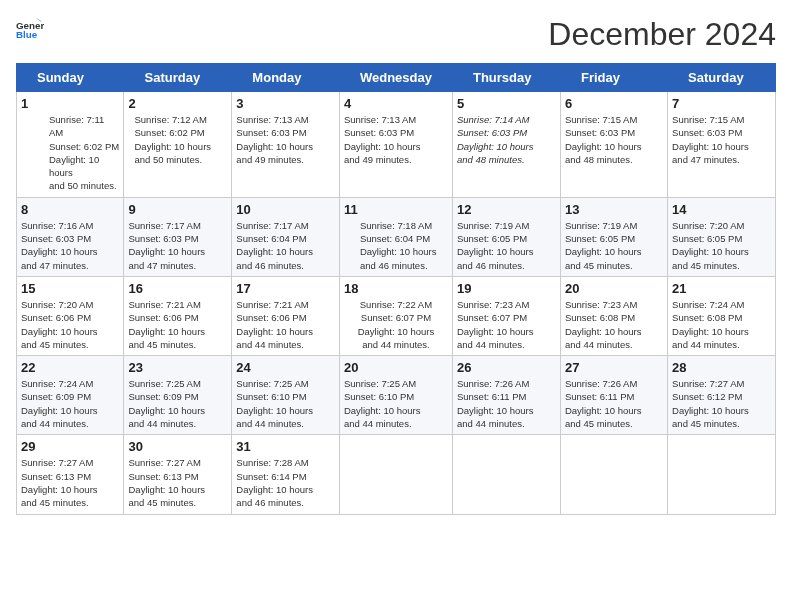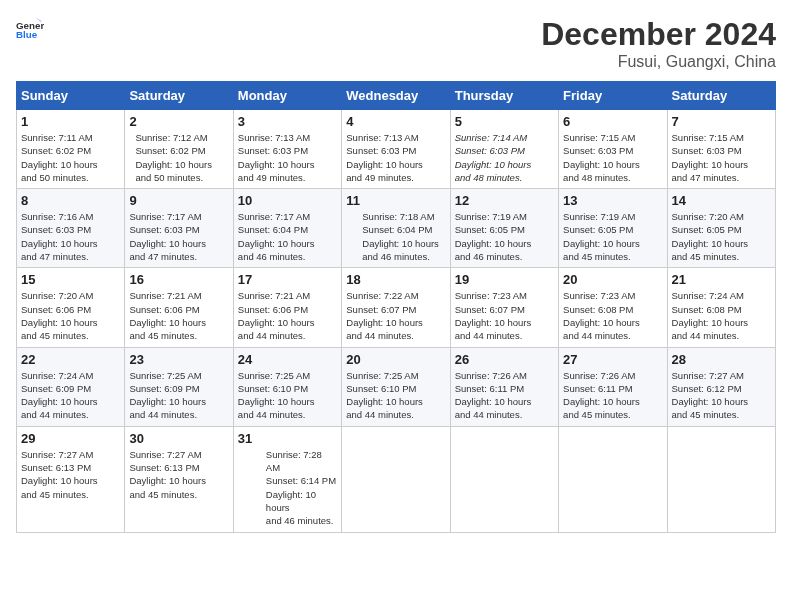--- a/index.html
+++ b/index.html
@@ -23,36 +23,36 @@
     }
     .logo-icon {
       width: 28px;
       height: 28px;
     }
     .title-block {
       text-align: right;
     }
     .month-title {
       font-size: 32px;
-      font-weight: bold;
+      font-weight: normal;
       color: #333;
     }
     .location {
       font-size: 16px;
       color: #555;
     }
     .calendar-table {
       width: 100%;
       border-collapse: collapse;
       font-size: 10px;
     }
     .calendar-table th {
       background: #2962b8;
       color: #fff;
-      padding: 6px 4px;
+      padding: 6px 20px;
       text-align: left;
       font-size: 13px;
       font-weight: bold;
       border: 1px solid #2962b8;
     }
     .calendar-table td {
       border: 1px solid #ccc;
       vertical-align: top;
       padding: 4px;
       width: calc(100% / 7);
@@ -84,41 +84,40 @@
 <div class="header">
   <div class="logo">
     <svg class="logo-icon" viewBox="0 0 40 40">
       <text x="0" y="18" font-size="14" font-weight="bold" fill="#333">General</text>
       <text x="0" y="32" font-size="14" font-weight="bold" fill="#1a73e8">Blue</text>
       <polygon points="28,2 38,10 34,6" fill="#1a73e8"></polygon>
     </svg>
   </div>
   <div class="title-block">
     <div class="month-title">December 2024</div>
-    <div class="location">Fusui, Guangxi, China</div>
   </div>
 </div>
 
 <table class="calendar-table">
   <thead>
     <tr id="weekday-header">
         <th>Sunday</th>
         <th>Saturday</th>
         <th>Monday</th>
         <th>Wednesday</th>
         <th>Thursday</th>
         <th>Friday</th>
         <th>Saturday</th>
       </tr>
   </thead>
   <tbody id="calendar-body">
       <tr>
         <td>
           <span class="day-number">1</span>
-          <div class="day-detail" style="white-space: pre-line;">Sunrise: 7:11 AM
+          <div class="day-detail" style="white-space: pre-line; margin-left: 28px;">Sunrise: 7:11 AM
 Sunset: 6:02 PM
 Daylight: 10 hours
 and 50 minutes.</div>
         </td>
         <td>
           <span class="day-number">2</span>
           <div class="day-detail" style="white-space: pre-line; margin-left: 6px;">Sunrise: 7:12 AM
 Sunset: 6:02 PM
 Daylight: 10 hours
 and 50 minutes.</div>
@@ -227,21 +226,21 @@
         </td>
         <td>
           <span class="day-number">17</span>
           <div class="day-detail" style="white-space: pre-line;">Sunrise: 7:21 AM
 Sunset: 6:06 PM
 Daylight: 10 hours
 and 44 minutes.</div>
         </td>
         <td>
           <span class="day-number">18</span>
-          <div class="day-detail" style="white-space: pre-line;">Sunrise: 7:22 AM
+          <div class="day-detail" style="white-space: pre-line; text-align: center;">Sunrise: 7:22 AM
 Sunset: 6:07 PM
 Daylight: 10 hours
 and 44 minutes.</div>
         </td>
         <td>
           <span class="day-number">19</span>
           <div class="day-detail" style="white-space: pre-line;">Sunrise: 7:23 AM
 Sunset: 6:07 PM
 Daylight: 10 hours
 and 44 minutes.</div>
@@ -322,21 +321,21 @@
         </td>
         <td>
           <span class="day-number">30</span>
           <div class="day-detail" style="white-space: pre-line;">Sunrise: 7:27 AM
 Sunset: 6:13 PM
 Daylight: 10 hours
 and 45 minutes.</div>
         </td>
         <td>
           <span class="day-number">31</span>
-          <div class="day-detail" style="white-space: pre-line; margin-left: 28px;">Sunrise: 7:28 AM
+          <div class="day-detail" style="white-space: pre-line;">Sunrise: 7:28 AM
 Sunset: 6:14 PM
 Daylight: 10 hours
 and 46 minutes.</div>
         </td>
         <td class="empty-cell"></td>
         <td class="empty-cell"></td>
         <td class="empty-cell"></td>
         <td class="empty-cell"></td>
       </tr>
     </tbody>

